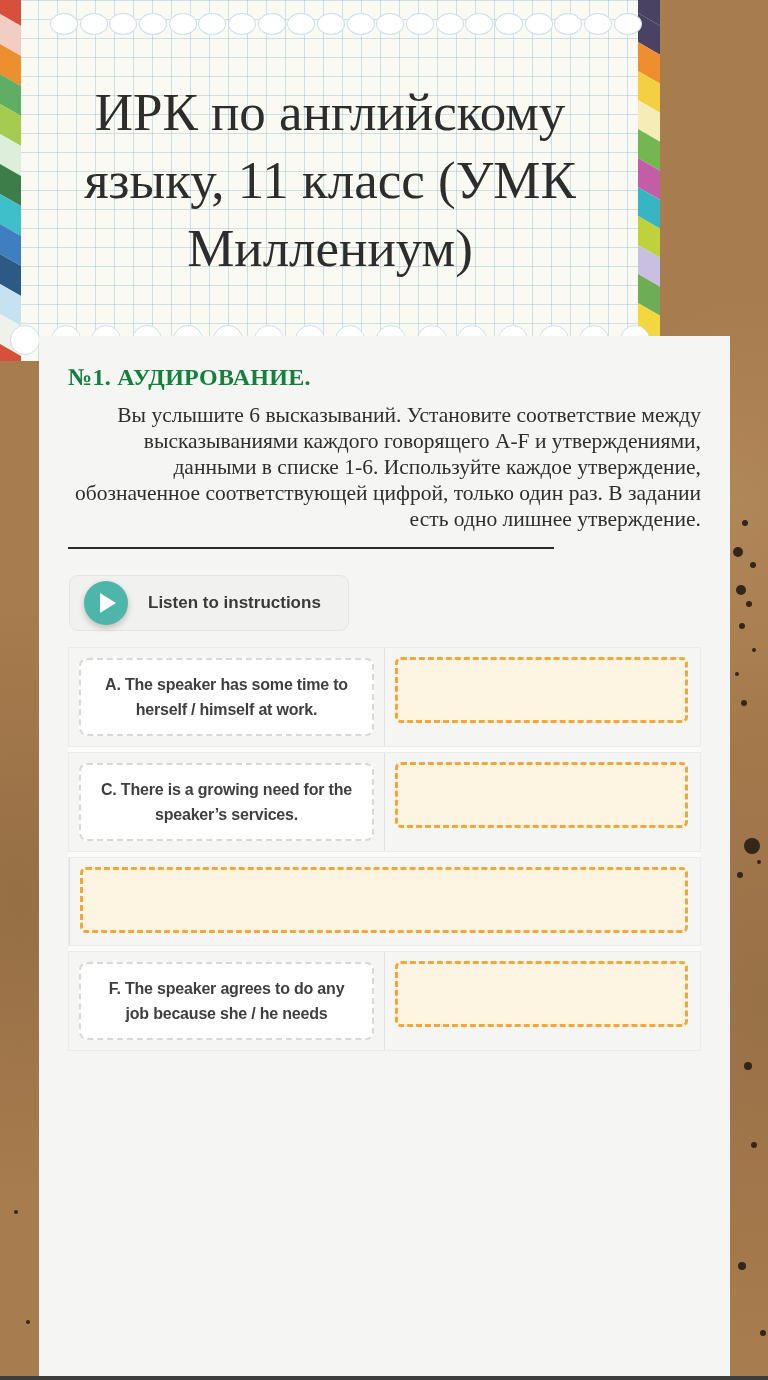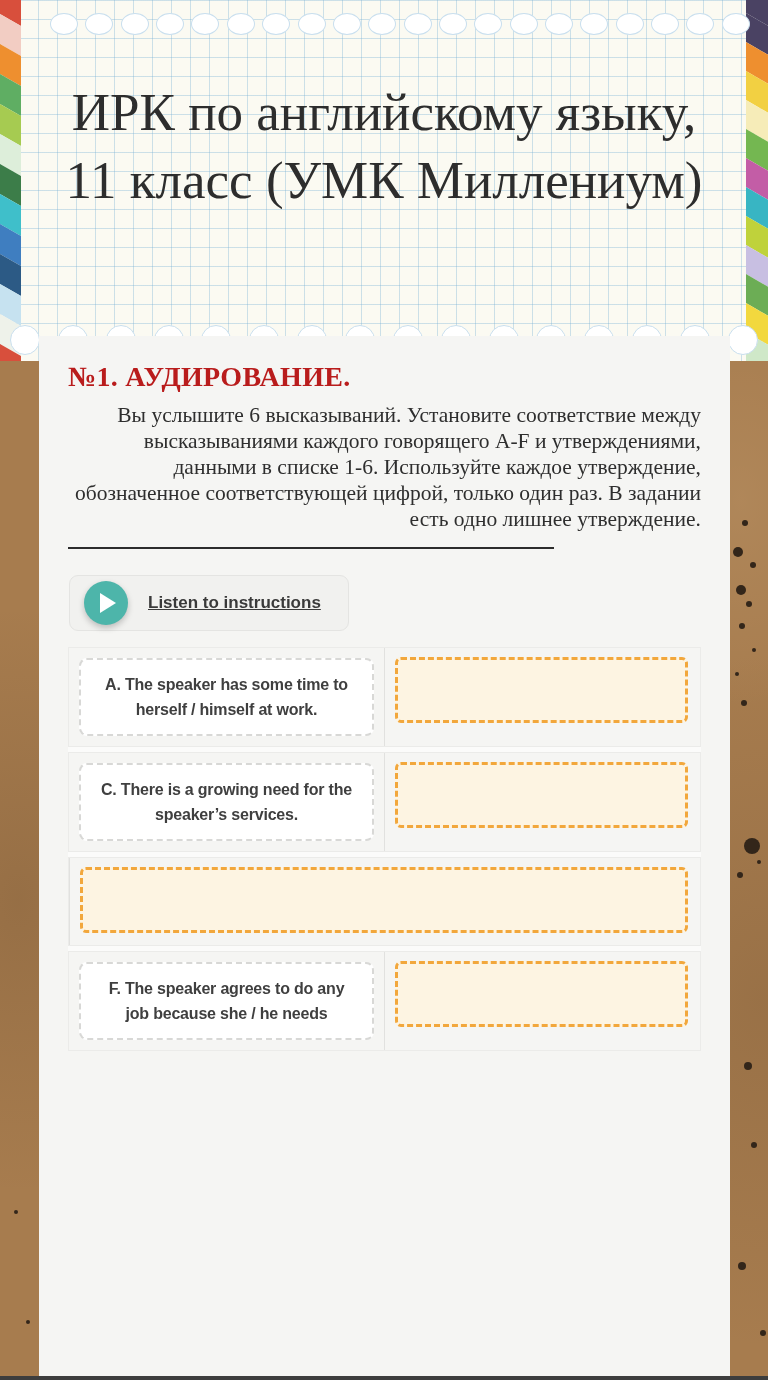--- a/index.html
+++ b/index.html
@@ -13,21 +13,21 @@
     position:absolute;inset:0;
     background:
       radial-gradient(260px 420px at 18px 900px, rgba(74,50,28,.18), transparent 70%),
       radial-gradient(300px 500px at 760px 1000px, rgba(74,50,28,.15), transparent 70%),
       radial-gradient(200px 300px at 740px 500px, rgba(255,230,190,.10), transparent 70%),
       #a77c4e;
   }
   .ink-dot{position:absolute;border-radius:50%;background:#33261a;z-index:1;}
   
   .paper{
-    position:absolute;top:0;left:0;width:768px;height:361px;overflow:hidden;z-index:1;
+    position:absolute;top:0;left:0;width:660px;height:361px;overflow:hidden;z-index:1;
     background-color:#fbfaf2;
     background-image:
       linear-gradient(to right, rgba(125,180,214,.38) 1px, transparent 1px),
       linear-gradient(to bottom, rgba(125,180,214,.38) 1px, transparent 1px);
     background-size:19px 19px;
   }
   .stripe{position:absolute;top:0;bottom:0;overflow:hidden;}
   .stripe-left{left:0;width:21px;}
   .stripe-right{right:0;width:22px;}
   .stripe-inner{position:absolute;left:0;right:0;top:-16px;transform:skewY(30deg);transform-origin:top left;}
@@ -45,41 +45,41 @@
     color:#2d2d2d;padding:0 40px;
   }
   
   .card{
     position:absolute;left:39px;top:336px;width:691px;height:1041px;z-index:4;
     background:#f5f5f3;box-sizing:border-box;
     padding:27px 29px 0 29px;overflow:hidden;
   }
   .task-heading{
     font-family:"Liberation Serif",serif;font-weight:700;
-    font-size:28px;line-height:28px;color:#b91c1c;margin:0 0 11px 0;letter-spacing:.3px;
+    font-size:24px;line-height:28px;color:#15803d;margin:0 0 11px 0;letter-spacing:.3px;
   }
   .para{
     font-family:"Liberation Serif",serif;font-weight:400;
     font-size:21.5px;line-height:26px;color:#2e2e2e;margin:0 0 15px 0;text-align:right;
   }
   .divider{border:none;border-top:2px solid #2c2c2c;width:486px;margin:12px 0 26px 0;}
   
   .listen-btn{
     width:280px;height:56px;border-radius:9px;cursor:pointer;
     background:#f1f1ef;border:1px solid #e4e4e2;
     display:flex;align-items:center;padding:0 14px;box-sizing:border-box;
     margin:0 0 16px 1px;
   }
   .play-circle{
     width:44px;height:44px;border-radius:50%;background:#4db5aa;flex:0 0 44px;
     display:flex;align-items:center;justify-content:center;
     box-shadow:0 3px 6px rgba(0,0,0,.22);
   }
   .play-tri{width:0;height:0;border-left:16px solid #ffffff;border-top:10px solid transparent;border-bottom:10px solid transparent;margin-left:4px;}
-  .listen-label{margin-left:20px;font-size:17px;font-weight:600;color:#3a3a3a;text-decoration:underline;}
+  .listen-label{margin-left:20px;font-size:17px;font-weight:600;color:#3a3a3a;}
   
   .match-list{margin-top:14px;}
   .match-row{
     display:flex;background:#f5f5f3;border:1px solid #ebebe9;
     margin-bottom:5px;position:relative;
   }
   .row-gapfix{box-shadow:0 5px 0 #fbfbfa;}
   .cell-left{
     width:315px;box-sizing:border-box;padding:10px;
     display:flex;align-items:center;justify-content:center;

